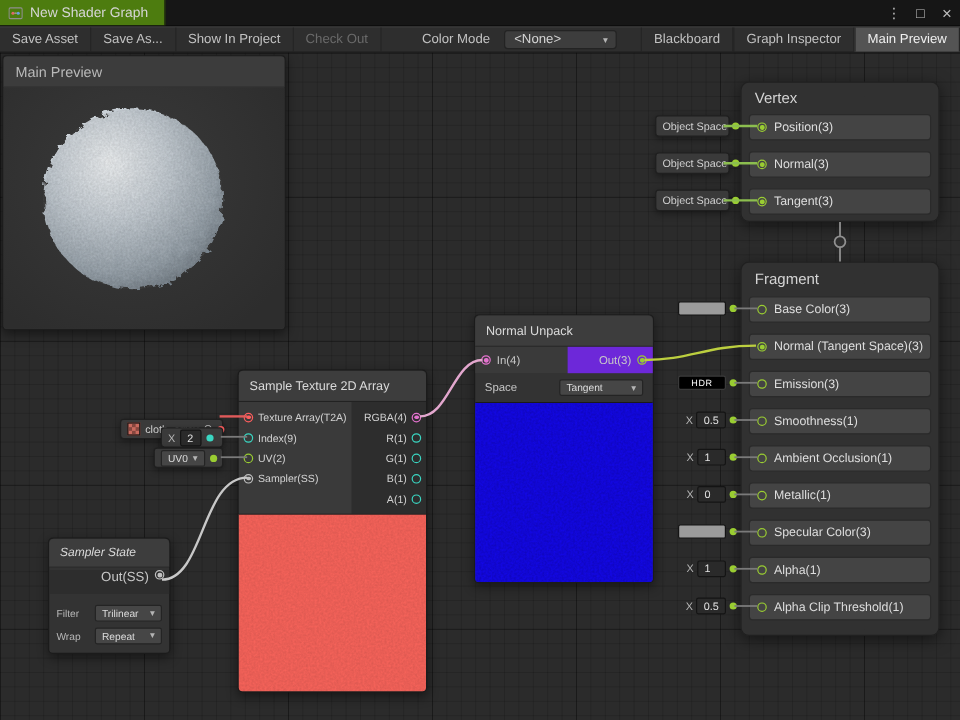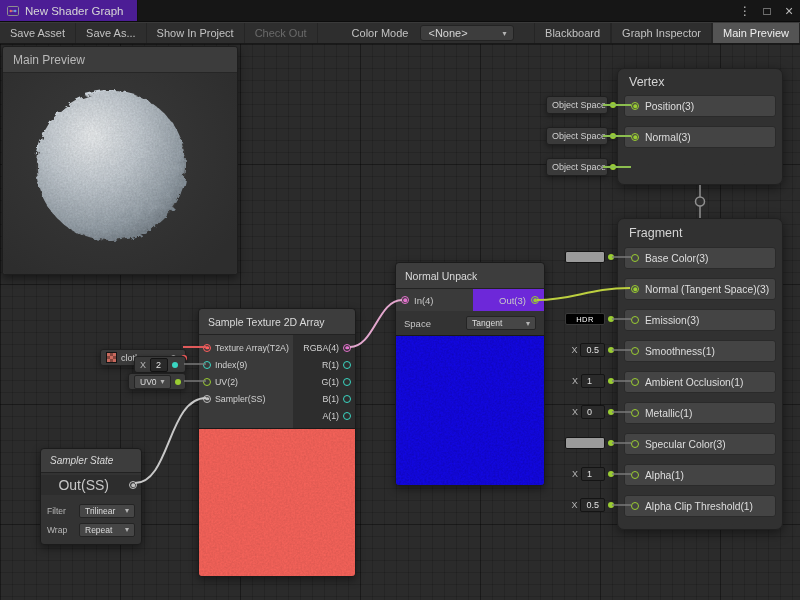--- a/index.html
+++ b/index.html
@@ -2,21 +2,21 @@
 <html><head>
 <meta charset="utf-8">
 <style>
   *{margin:0;padding:0;box-sizing:border-box;}
   html,body{width:800px;height:600px;overflow:hidden;}
   body{font-family:"Liberation Sans","DejaVu Sans",sans-serif;color:#c8c8c8;background:#222;}
   .window{width:800px;height:600px;display:flex;flex-direction:column;}
 
   
   .titlebar{height:22px;flex:0 0 22px;background:#161616;display:flex;align-items:center;border-bottom:1px solid #0c0c0c;}
-  .tab{height:100%;display:flex;align-items:center;gap:6px;padding:0 14px 0 7px;background:#4c1d95;border-right:1px solid #101010;}
+  .tab{height:100%;display:flex;align-items:center;gap:6px;padding:0 14px 0 7px;background:#4d7c0f;border-right:1px solid #101010;}
   .tab-title{font-size:11.5px;color:#d6d6d6;white-space:nowrap;}
   .win-controls{margin-left:auto;display:flex;align-items:center;height:100%;}
   .win-controls span{width:22px;height:100%;display:flex;align-items:center;justify-content:center;color:#bdbdbd;font-size:12px;cursor:default;}
   .win-controls .close{font-size:14px;}
 
   
   .toolbar{height:22px;flex:0 0 22px;background:#2e2e2e;border-top:1px solid #3a3a3a;border-bottom:1px solid #191919;display:flex;align-items:stretch;font-size:11px;}
   .tbtn{display:flex;align-items:center;padding:0 10px;border-right:1px solid #252525;color:#c2c2c2;white-space:nowrap;cursor:default;}
   .tbtn.disabled{color:#6a6a6a;}
   .tbtn.active{background:#545454;color:#efefef;}
@@ -79,21 +79,21 @@
     background-image:linear-gradient(45deg,rgba(0,0,0,.35) 25%,transparent 25%,transparent 75%,rgba(0,0,0,.35) 75%),linear-gradient(45deg,rgba(0,0,0,.35) 25%,transparent 25%,transparent 75%,rgba(0,0,0,.35) 75%);
     background-size:6px 6px;background-position:0 0,3px 3px;}
   .picker{font-size:9px;color:#bbb;}
   .dd{height:14px;display:flex;align-items:center;justify-content:space-between;gap:4px;background:#464646;border:1px solid #242424;border-radius:2px;padding:0 5px;font-size:8.5px;color:#ddd;flex:1;}
 
   
   .iorow-left{flex:1.1;background:#3a3a3a;height:22px;display:flex;align-items:center;gap:5px;padding:0 5px;font-size:9.5px;}
   .iorow-right{flex:1;background:#6d28d9;height:22px;display:flex;align-items:center;justify-content:flex-end;gap:5px;padding:0 5px;font-size:9.5px;}
   .sprow{height:24px;display:flex;align-items:center;gap:8px;padding:0 8px;font-size:9.5px;color:#c6c6c6;}
   .sprow .dd{max-width:70px;margin-left:auto;}
-  .outrow{height:20px;display:flex;align-items:center;justify-content:flex-end;gap:20px;padding:0 4px;background:#2d2d2d;font-size:14px;}
+  .outrow{height:20px;display:flex;align-items:flex-start;justify-content:flex-end;gap:5px;padding:0 4px;background:#2d2d2d;font-size:11px;}
   .proprow{height:19px;display:flex;align-items:center;gap:6px;padding:0 6px;font-size:8.5px;color:#b8b8b8;}
   .proprow .dd{max-width:56px;margin-left:auto;}
 </style>
 </head>
 <body>
 
 <div class="window">
 
   <div class="titlebar">
     <div class="tab">
@@ -170,20 +170,24 @@
     <div class="block" style="top:24px;height:117px;">
       <div class="block-title" style="height:26px;">Vertex</div>
       <div class="brow">
         <span class="port p-green connected"></span>
         <span>Position(3)</span>
       </div>
       <div class="brow">
         <span class="port p-green connected"></span>
         <span>Normal(3)</span>
       </div>
+      <div class="brow">
+        <span class="port p-green connected"></span>
+        <span>Tangent(3)</span>
+      </div>
     </div>
 
     <div class="chip" style="left:546px;top:52px;width:62px;height:18px;justify-content:space-between;">
       <span>Object Space</span>
       <span class="wdot"></span>
     </div>
     <div class="chip" style="left:546px;top:83px;width:62px;height:18px;justify-content:space-between;">
       <span>Object Space</span>
       <span class="wdot"></span>
     </div>

